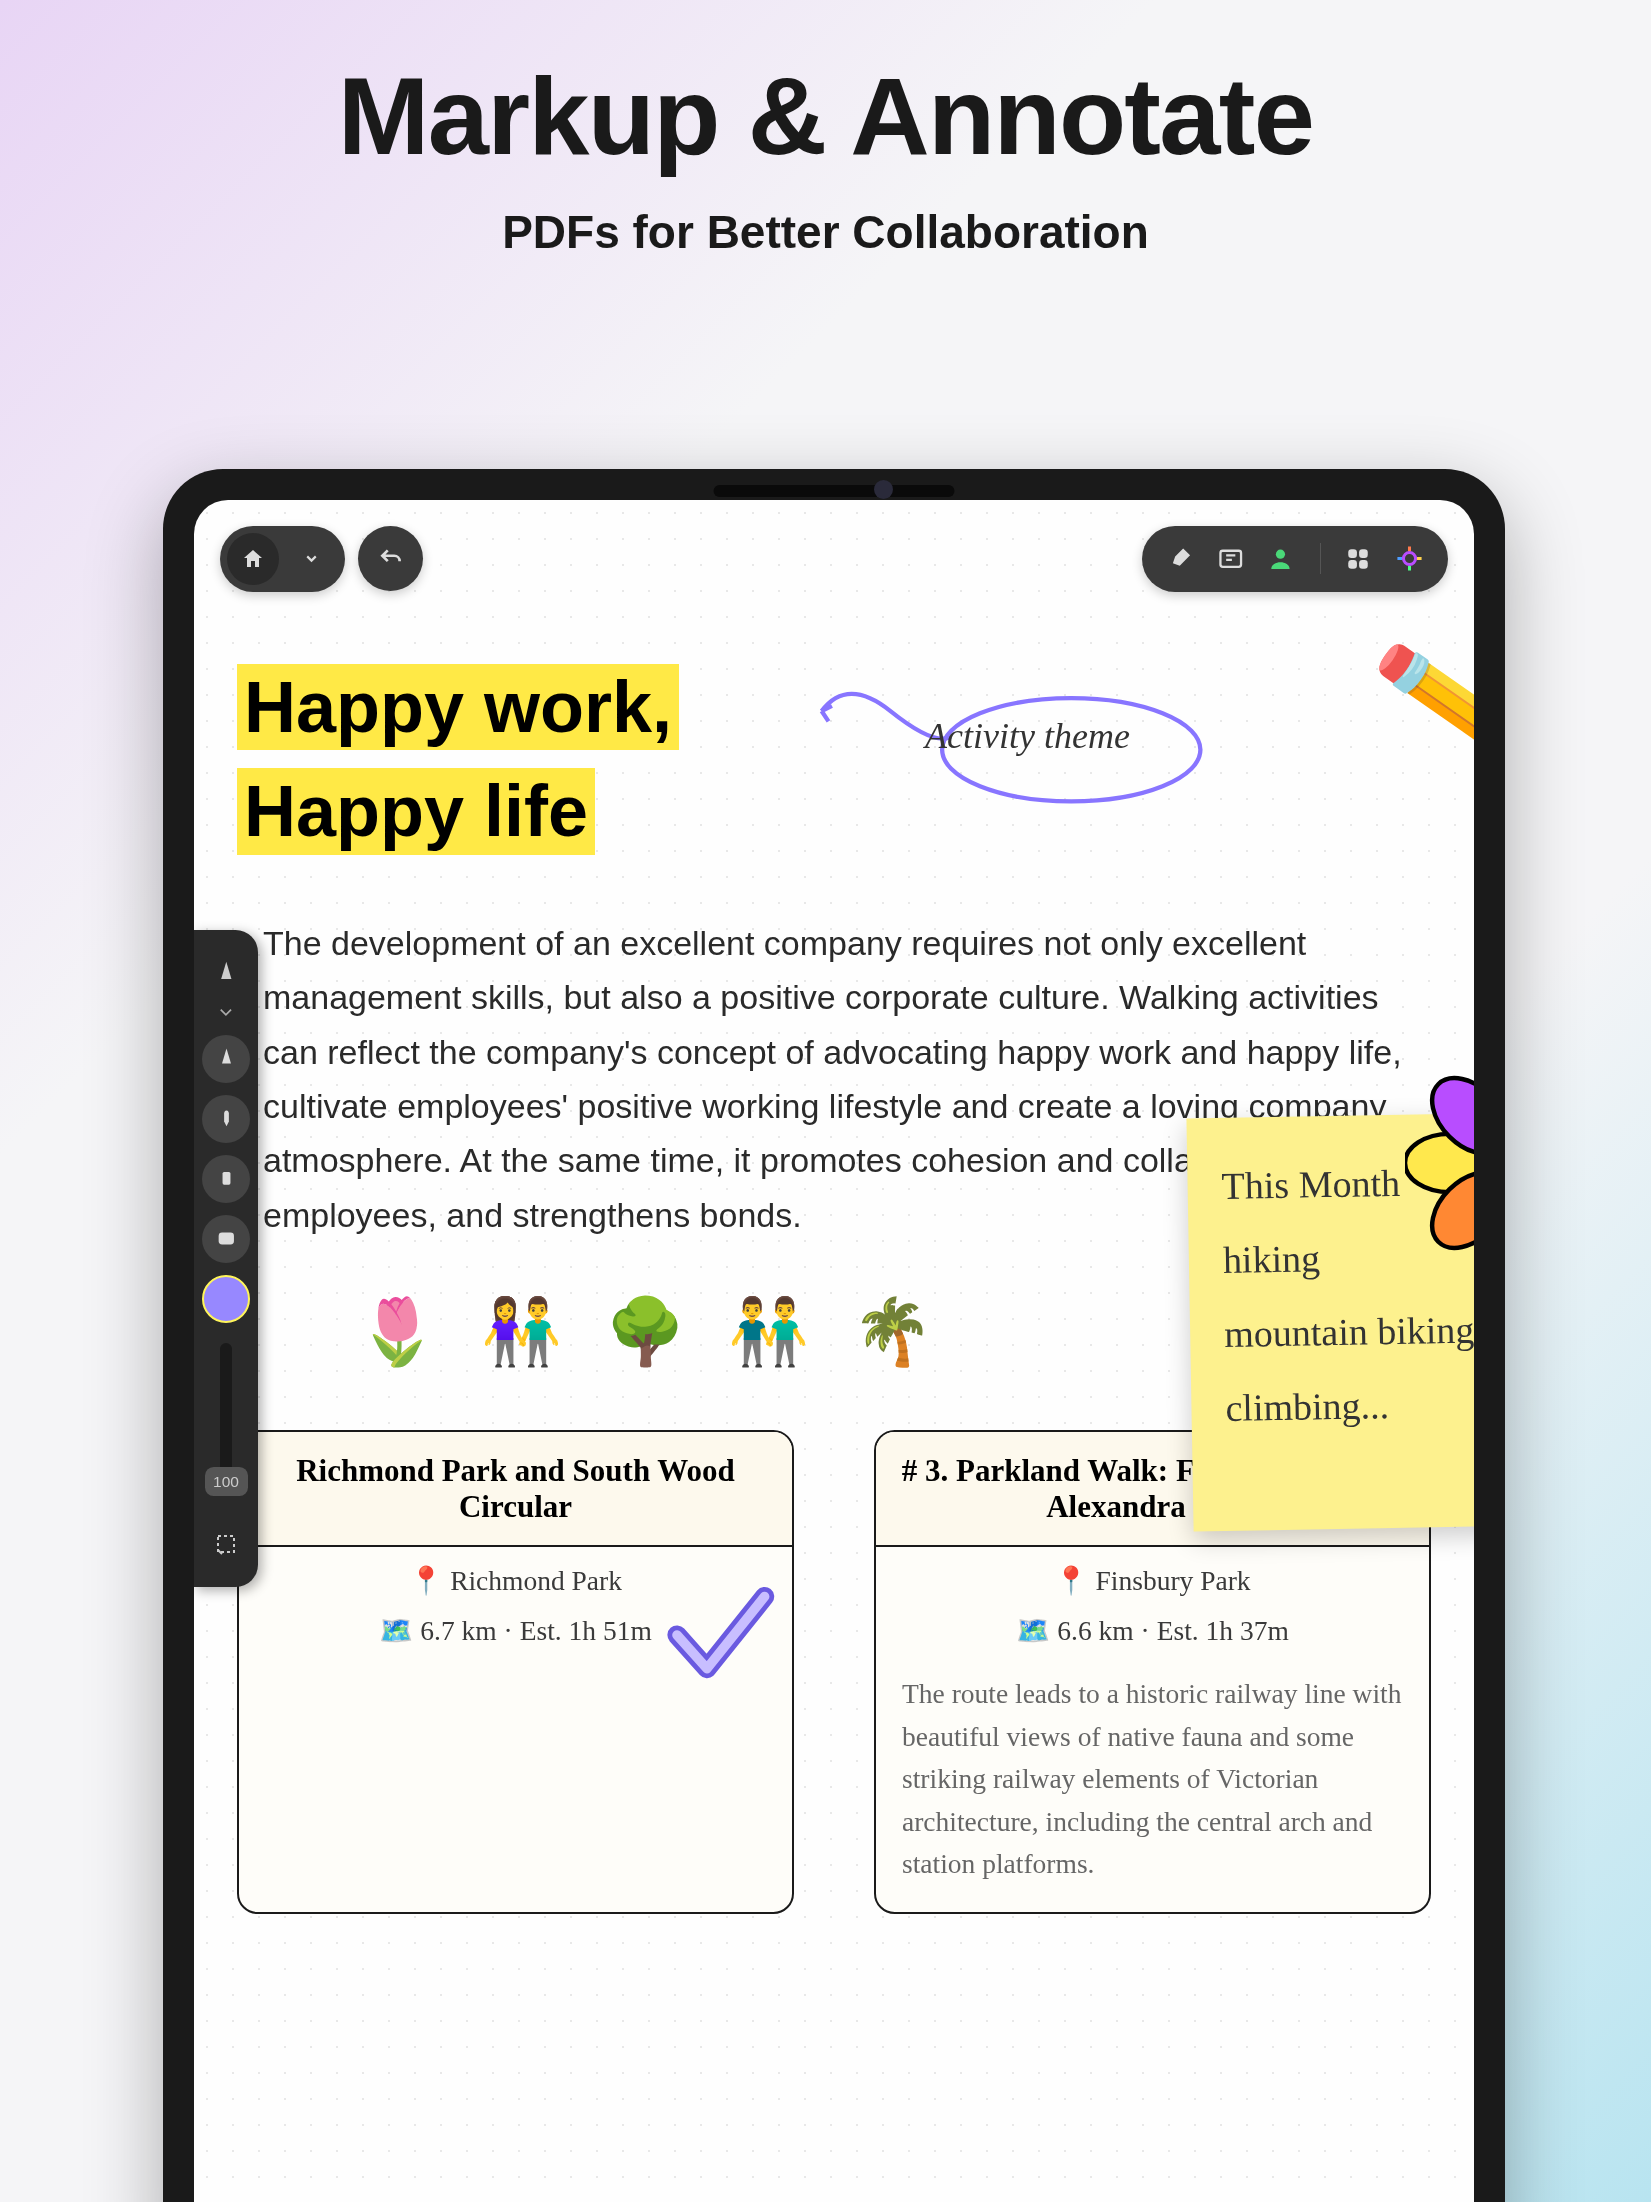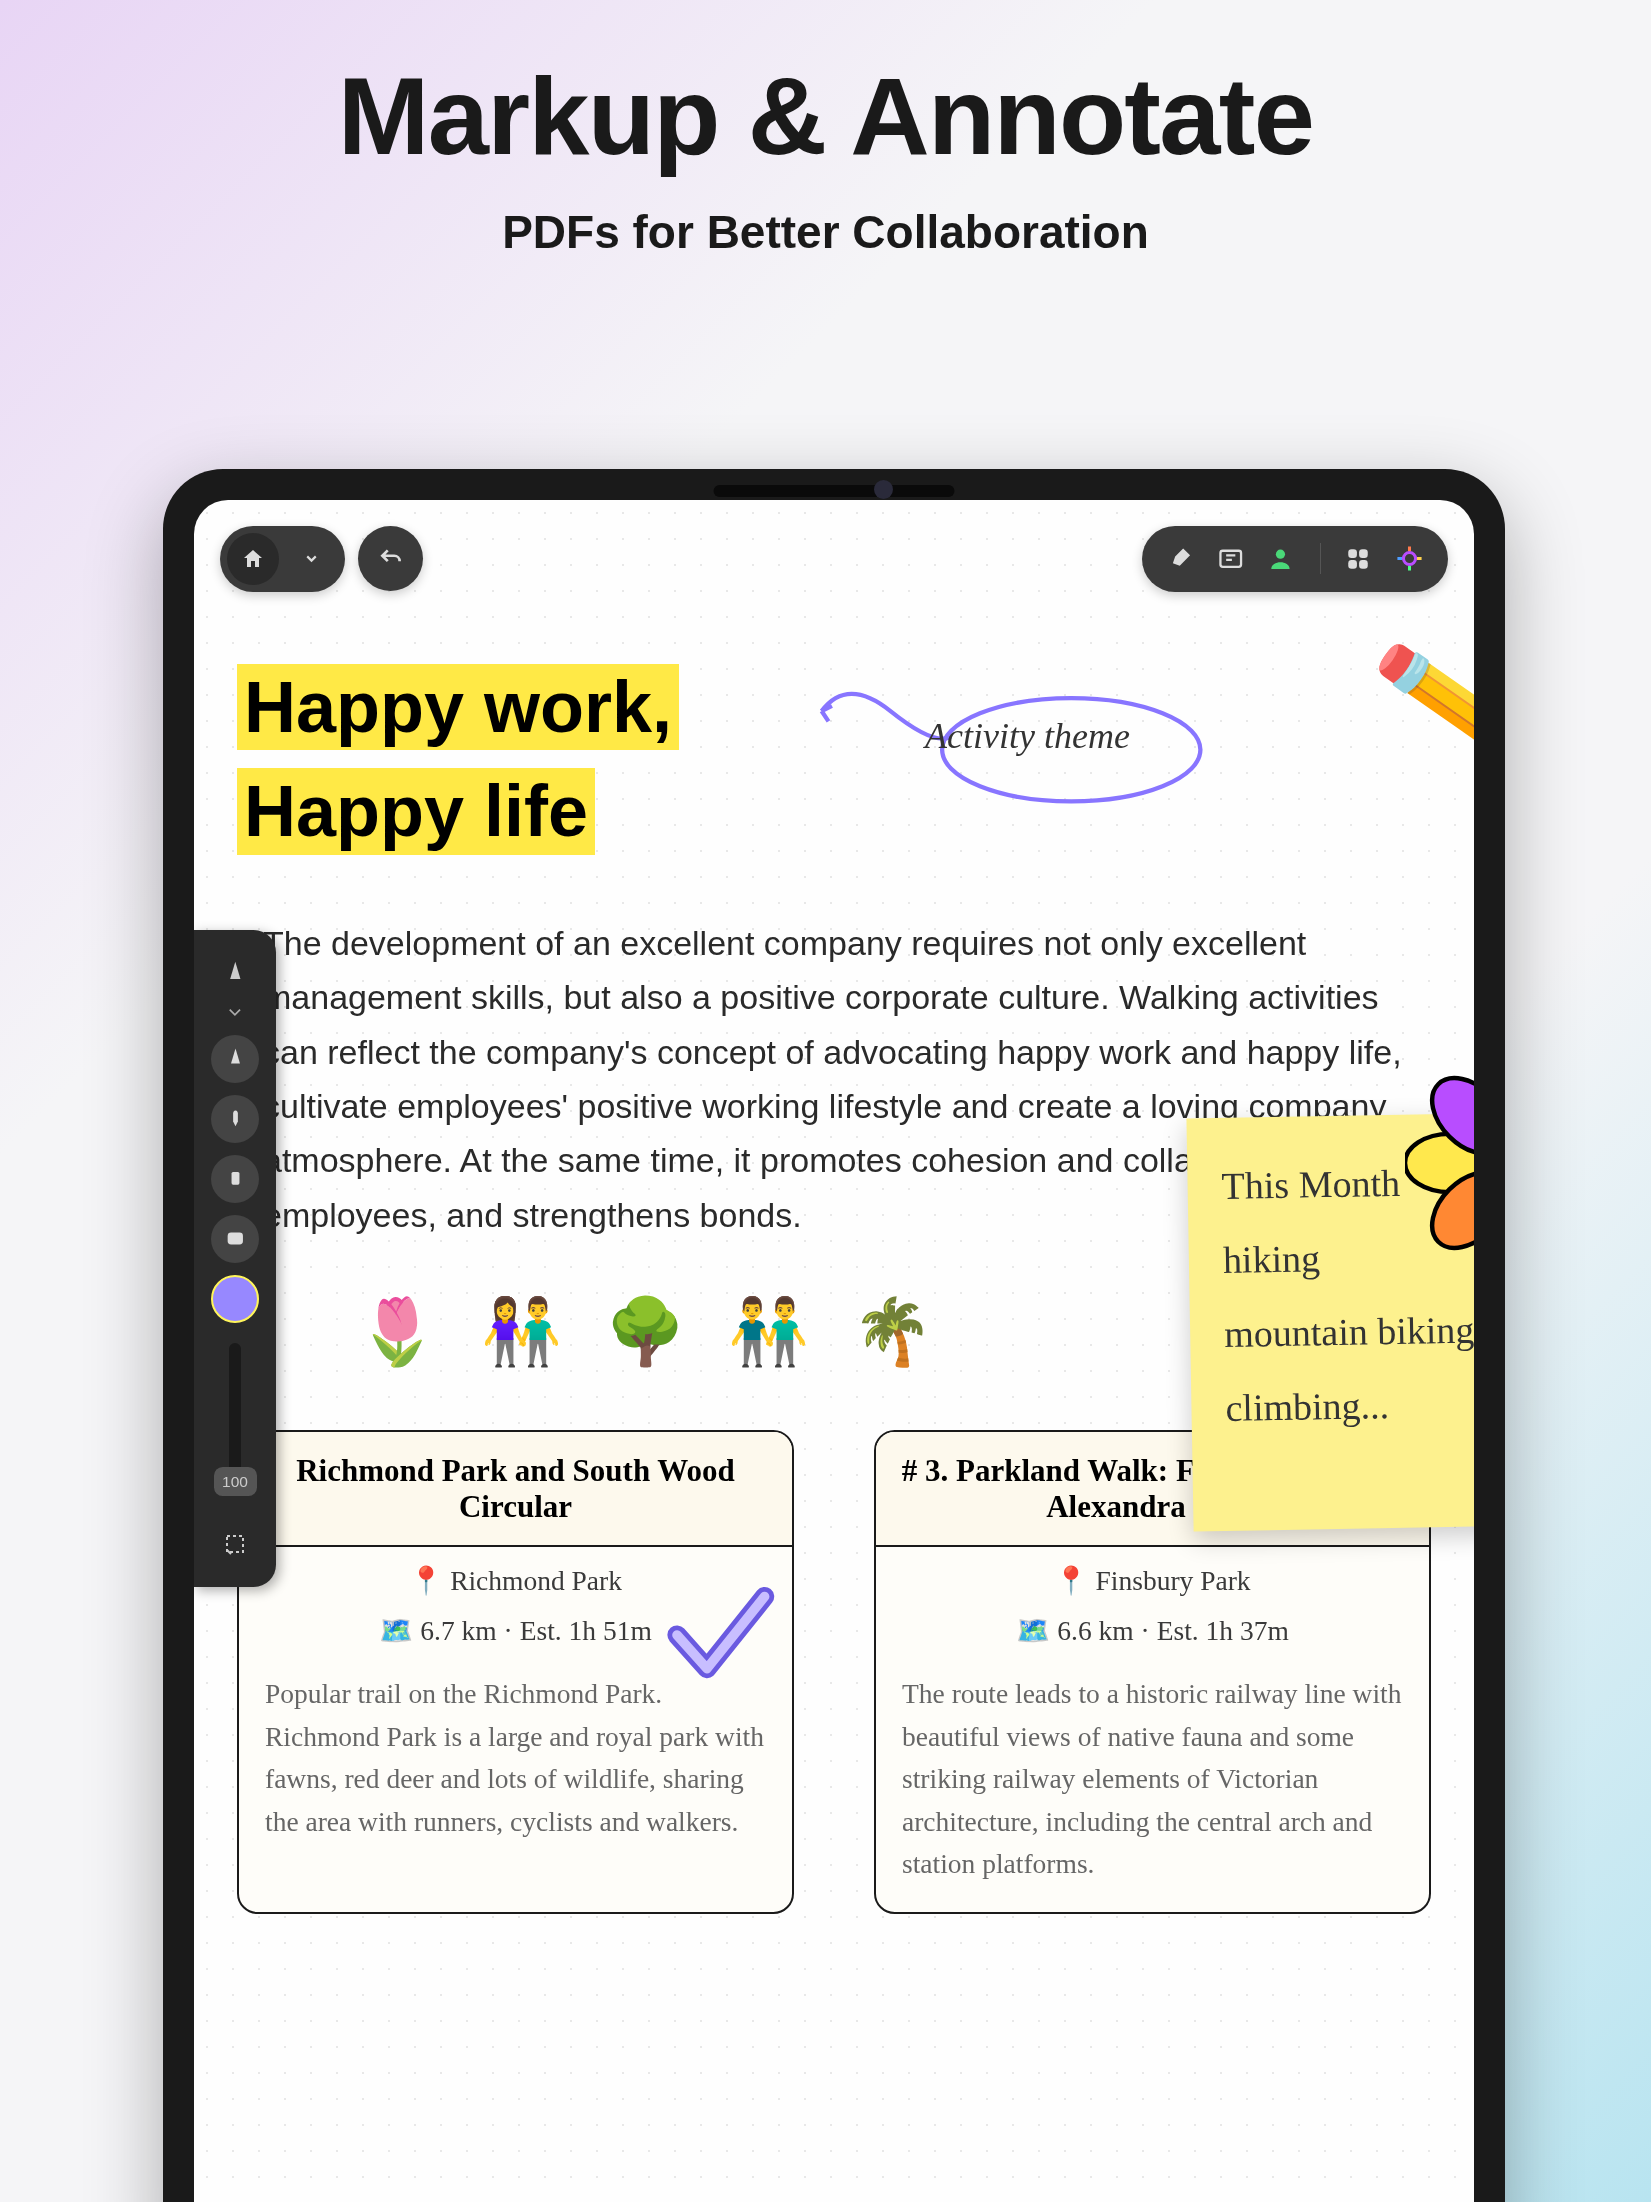--- a/index.html
+++ b/index.html
@@ -158,21 +158,21 @@
 .card-body {
   padding: 8.6px 26px 26px;
   font-size: 27.5px;
   line-height: 1.55;
   color: #666;
 }
 .tool-dock {
   position: absolute;
   left: 0;
   top: 430px;
-  width: 82px;
+  width: 64px;
   background: #2a2a2a;
   border-radius: 0 22.4px 22.4px 0;
   padding: 26px 0;
   display: flex;
   flex-direction: column;
   align-items: center;
   gap: 12px;
   box-shadow: 3.4px 3.4px 12px rgba(0,0,0,0.3);
 }
 .tool {
@@ -338,21 +338,20 @@
         <span>🌳</span>
         <span>👬</span>
         <span>🌴</span>
       </div>
 
       <div class="cards">
         <div class="card">
           <div class="card-head">Richmond Park and South Wood Circular</div>
           <div class="card-meta">📍 <span>Richmond Park</span></div>
           <div class="card-meta" style="padding-top:0">🗺️ <span>6.7 km · Est. 1h 51m</span></div>
-          <div class="card-body">Popular trail on the Richmond Park. Richmond Park is a large and royal park with fawns, red deer and lots of wildlife, sharing the area with runners, cyclists and walkers.</div>
         </div>
         <div class="card">
           <div class="card-head"># 3. Parkland Walk: Finsbury Park to Alexandra Park</div>
           <div class="card-meta">📍 <span>Finsbury Park</span></div>
           <div class="card-meta" style="padding-top:0">🗺️ <span>6.6 km · Est. 1h 37m</span></div>
           <div class="card-body">The route leads to a historic railway line with beautiful views of native fauna and some striking railway elements of Victorian architecture, including the central arch and station platforms.</div>
         </div>
       </div>
     </div>
 

